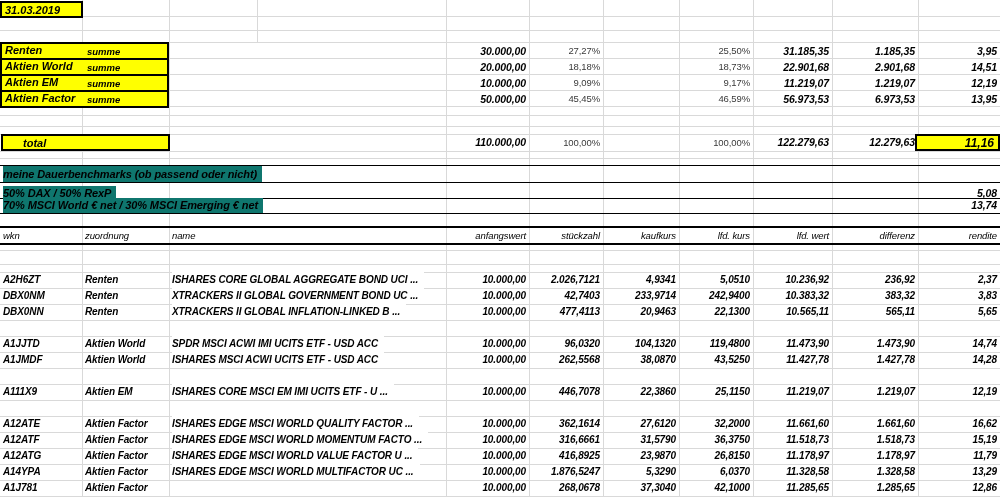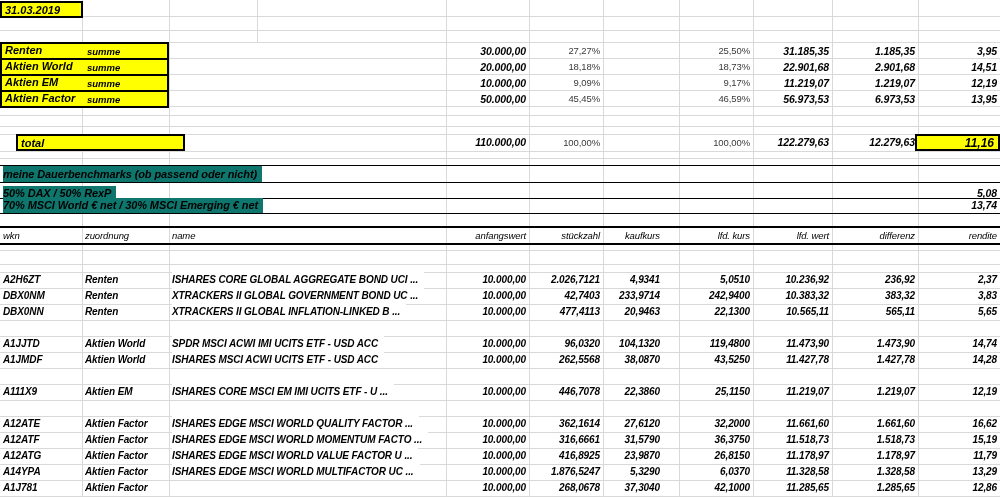--- a/index.html
+++ b/index.html
@@ -7,38 +7,38 @@
          font-family:"Liberation Sans",sans-serif;color:#000;}
   
   .vl{position:absolute;top:0;bottom:0;width:1px;background:#d9d9d9;z-index:0;}
   .hl{position:absolute;left:0;right:0;height:1px;background:#d9d9d9;z-index:0;}
   .hl.black{background:#000;z-index:1;}
   .hl.thick{height:2px;background:#000;z-index:1;}
   
   .row{position:absolute;left:0;width:1000px;height:16px;line-height:16px;z-index:3;}
   .row span{position:absolute;top:0;white-space:nowrap;line-height:inherit;letter-spacing:-0.1px;}
   .cellA{left:3px;}  .cellB{left:85px;}  .cellC{left:172px;}
-  .rE{right:474px;} .rF{right:400px;} .rG{right:340px;} .rH{right:250px;}
+  .rE{right:474px;} .rF{right:400px;} .rG{right:324px;} .rH{right:250px;}
   .rI{right:171px;} .rJ{right:85px;}  .rK{right:3px;}
   .num{font-weight:bold;font-style:italic;font-size:10.5px;}
   .cell{font-weight:bold;font-style:italic;font-size:10px;}
   .pct{font-weight:normal;font-style:normal;font-size:9.5px;color:#3a3a3a;}
   .hdr{font-weight:normal;font-style:italic;font-size:9.5px;}
   .namecell{background:#fff;padding-right:6px;}
   .bench{font-weight:bold;font-style:italic;font-size:11px;background:#0f766e;padding-right:5px;}
   
   .ybox{position:absolute;background:#ffff00;border:2px solid #000;box-sizing:border-box;z-index:2;}
   .datebox{left:0;top:1px;width:83px;height:17px;line-height:12px;padding-left:3px;}
   .datebox span{font-weight:bold;font-style:italic;font-size:11px;white-space:nowrap;}
   .ygroup{left:0;top:42px;width:169px;height:66px;}
   .yrow{position:relative;height:14px;line-height:13px;border-bottom:2px solid #000;}
   .yrow:last-child{border-bottom:none;}
   .yrow .lbl{position:absolute;left:3px;top:0;font-weight:bold;font-style:italic;font-size:11px;white-space:nowrap;}
   .yrow .sub{position:absolute;left:85px;top:1px;font-weight:bold;font-style:italic;font-size:9.5px;white-space:nowrap;text-align:right;}
-  .totalbox{left:16px;top:134px;width:169px;height:17px;line-height:12px;padding-left:3px;}
+  .totalbox{left:1px;top:134px;width:169px;height:17px;line-height:12px;padding-left:20px;}
   .totalbox span{font-weight:bold;font-style:italic;font-size:11px;}
   .renditebox{left:915px;top:134px;width:85px;height:17px;line-height:12px;text-align:right;padding-right:4px;}
   .renditebox span{font-weight:bold;font-style:italic;font-size:12px;}
 </style>
 </head>
 <body>
 
 <div class="sheet">
 
   <div id="gridlines">

